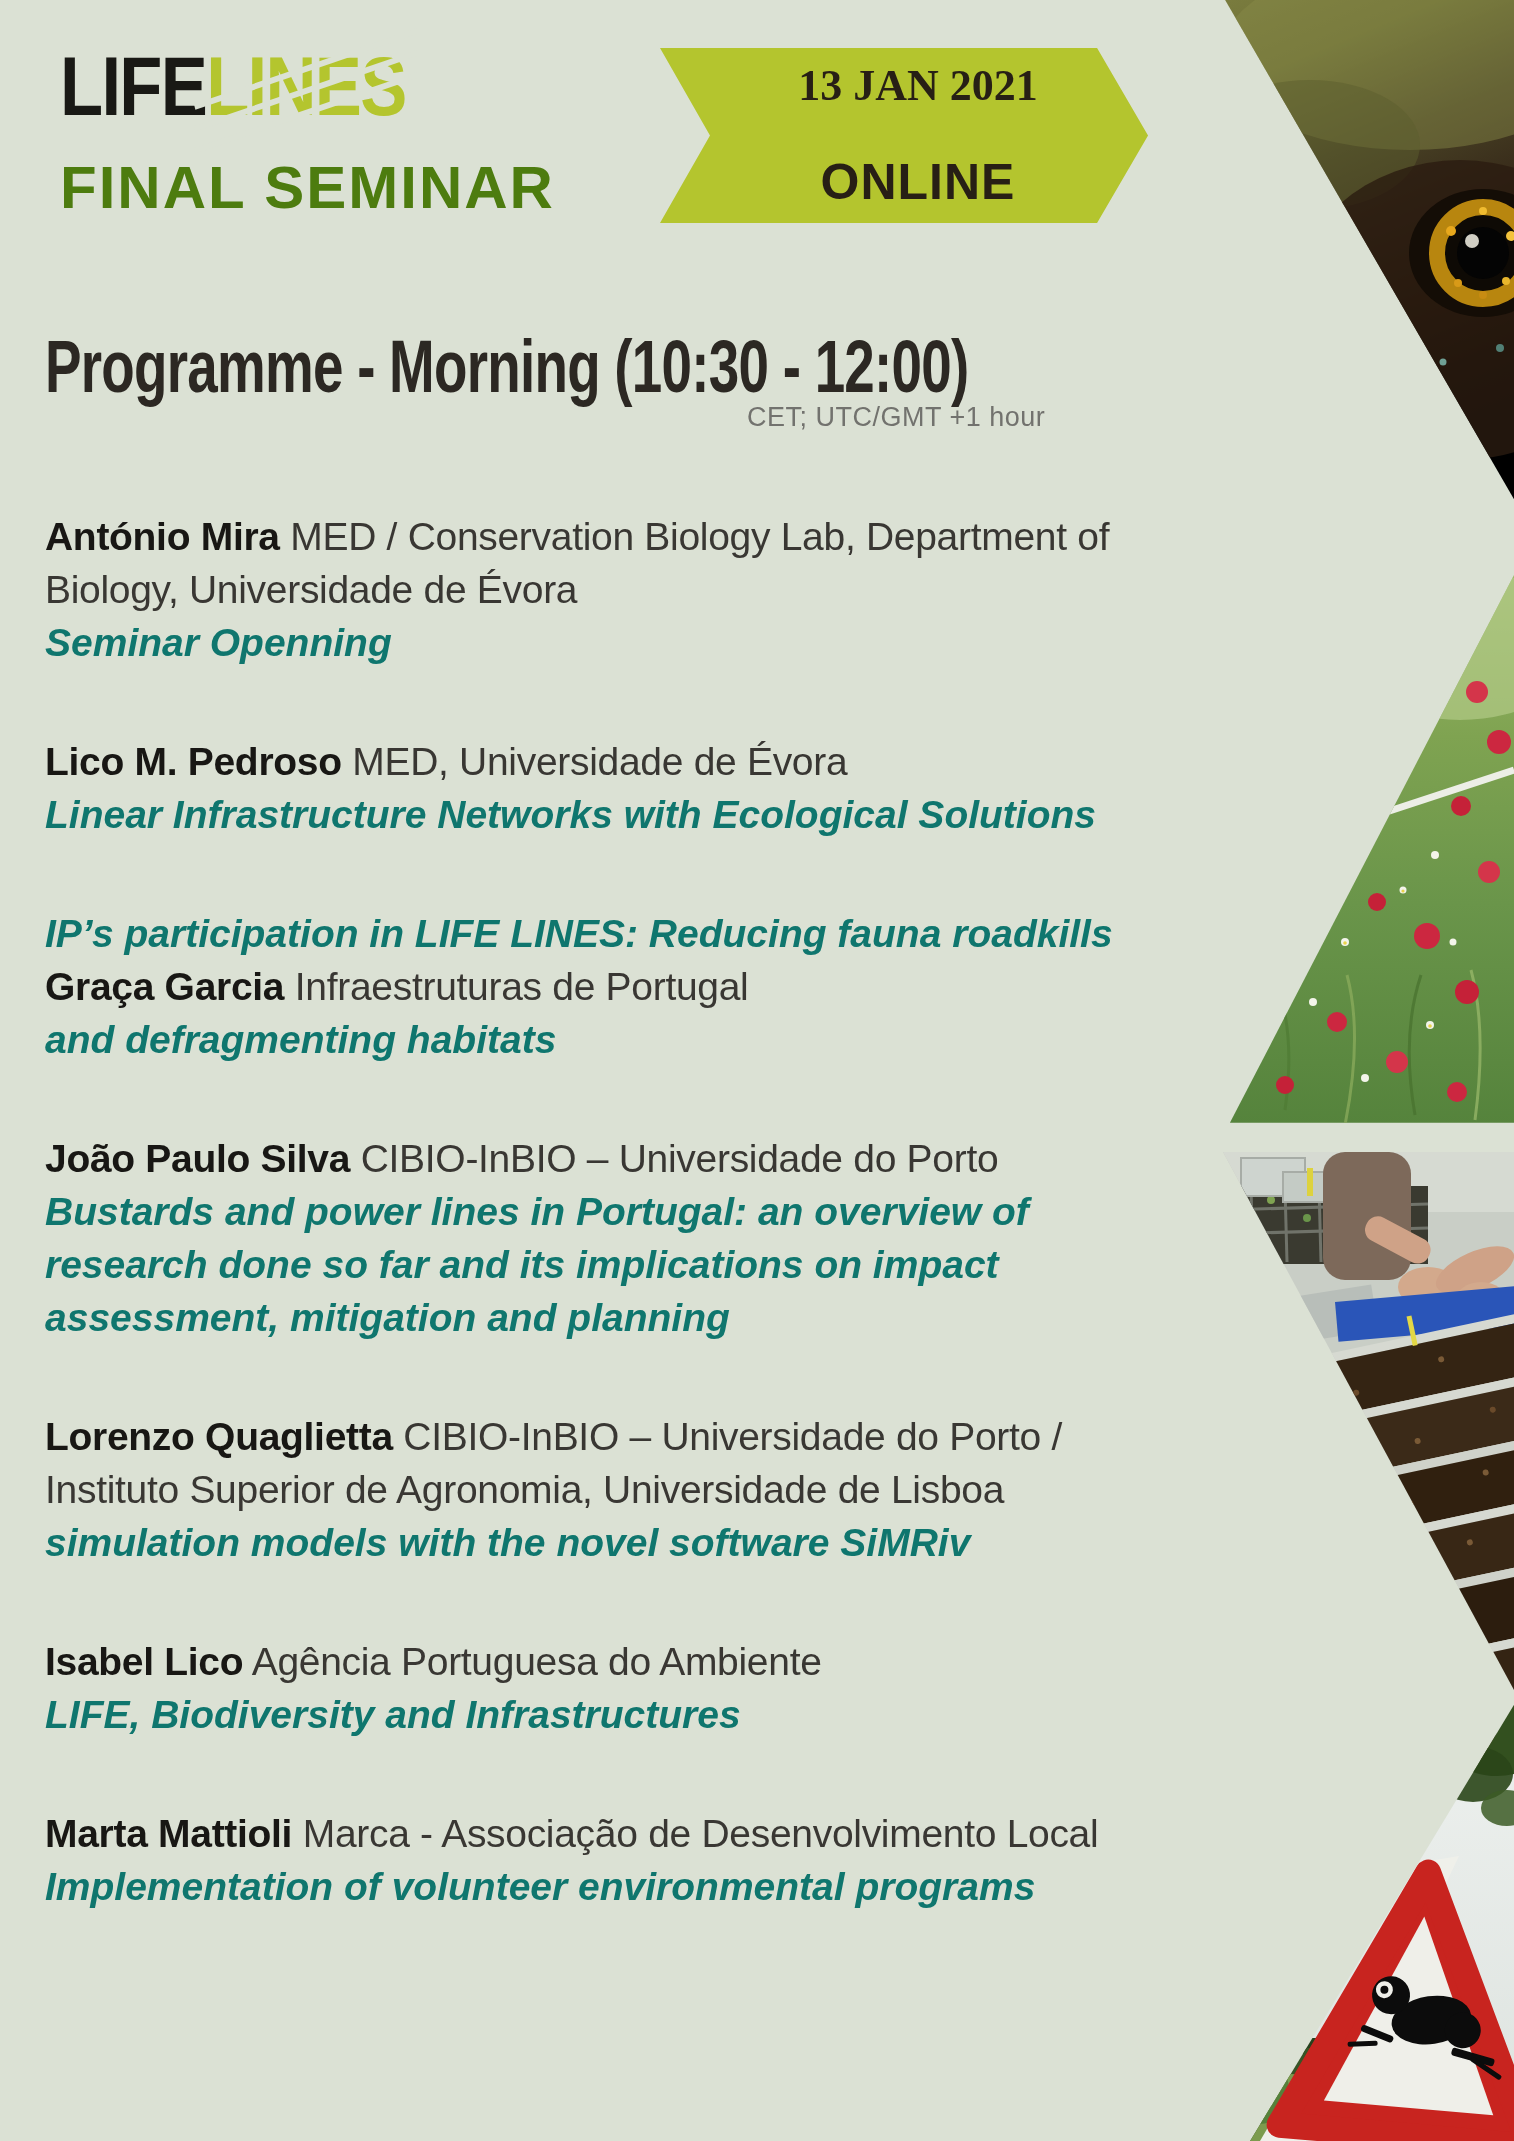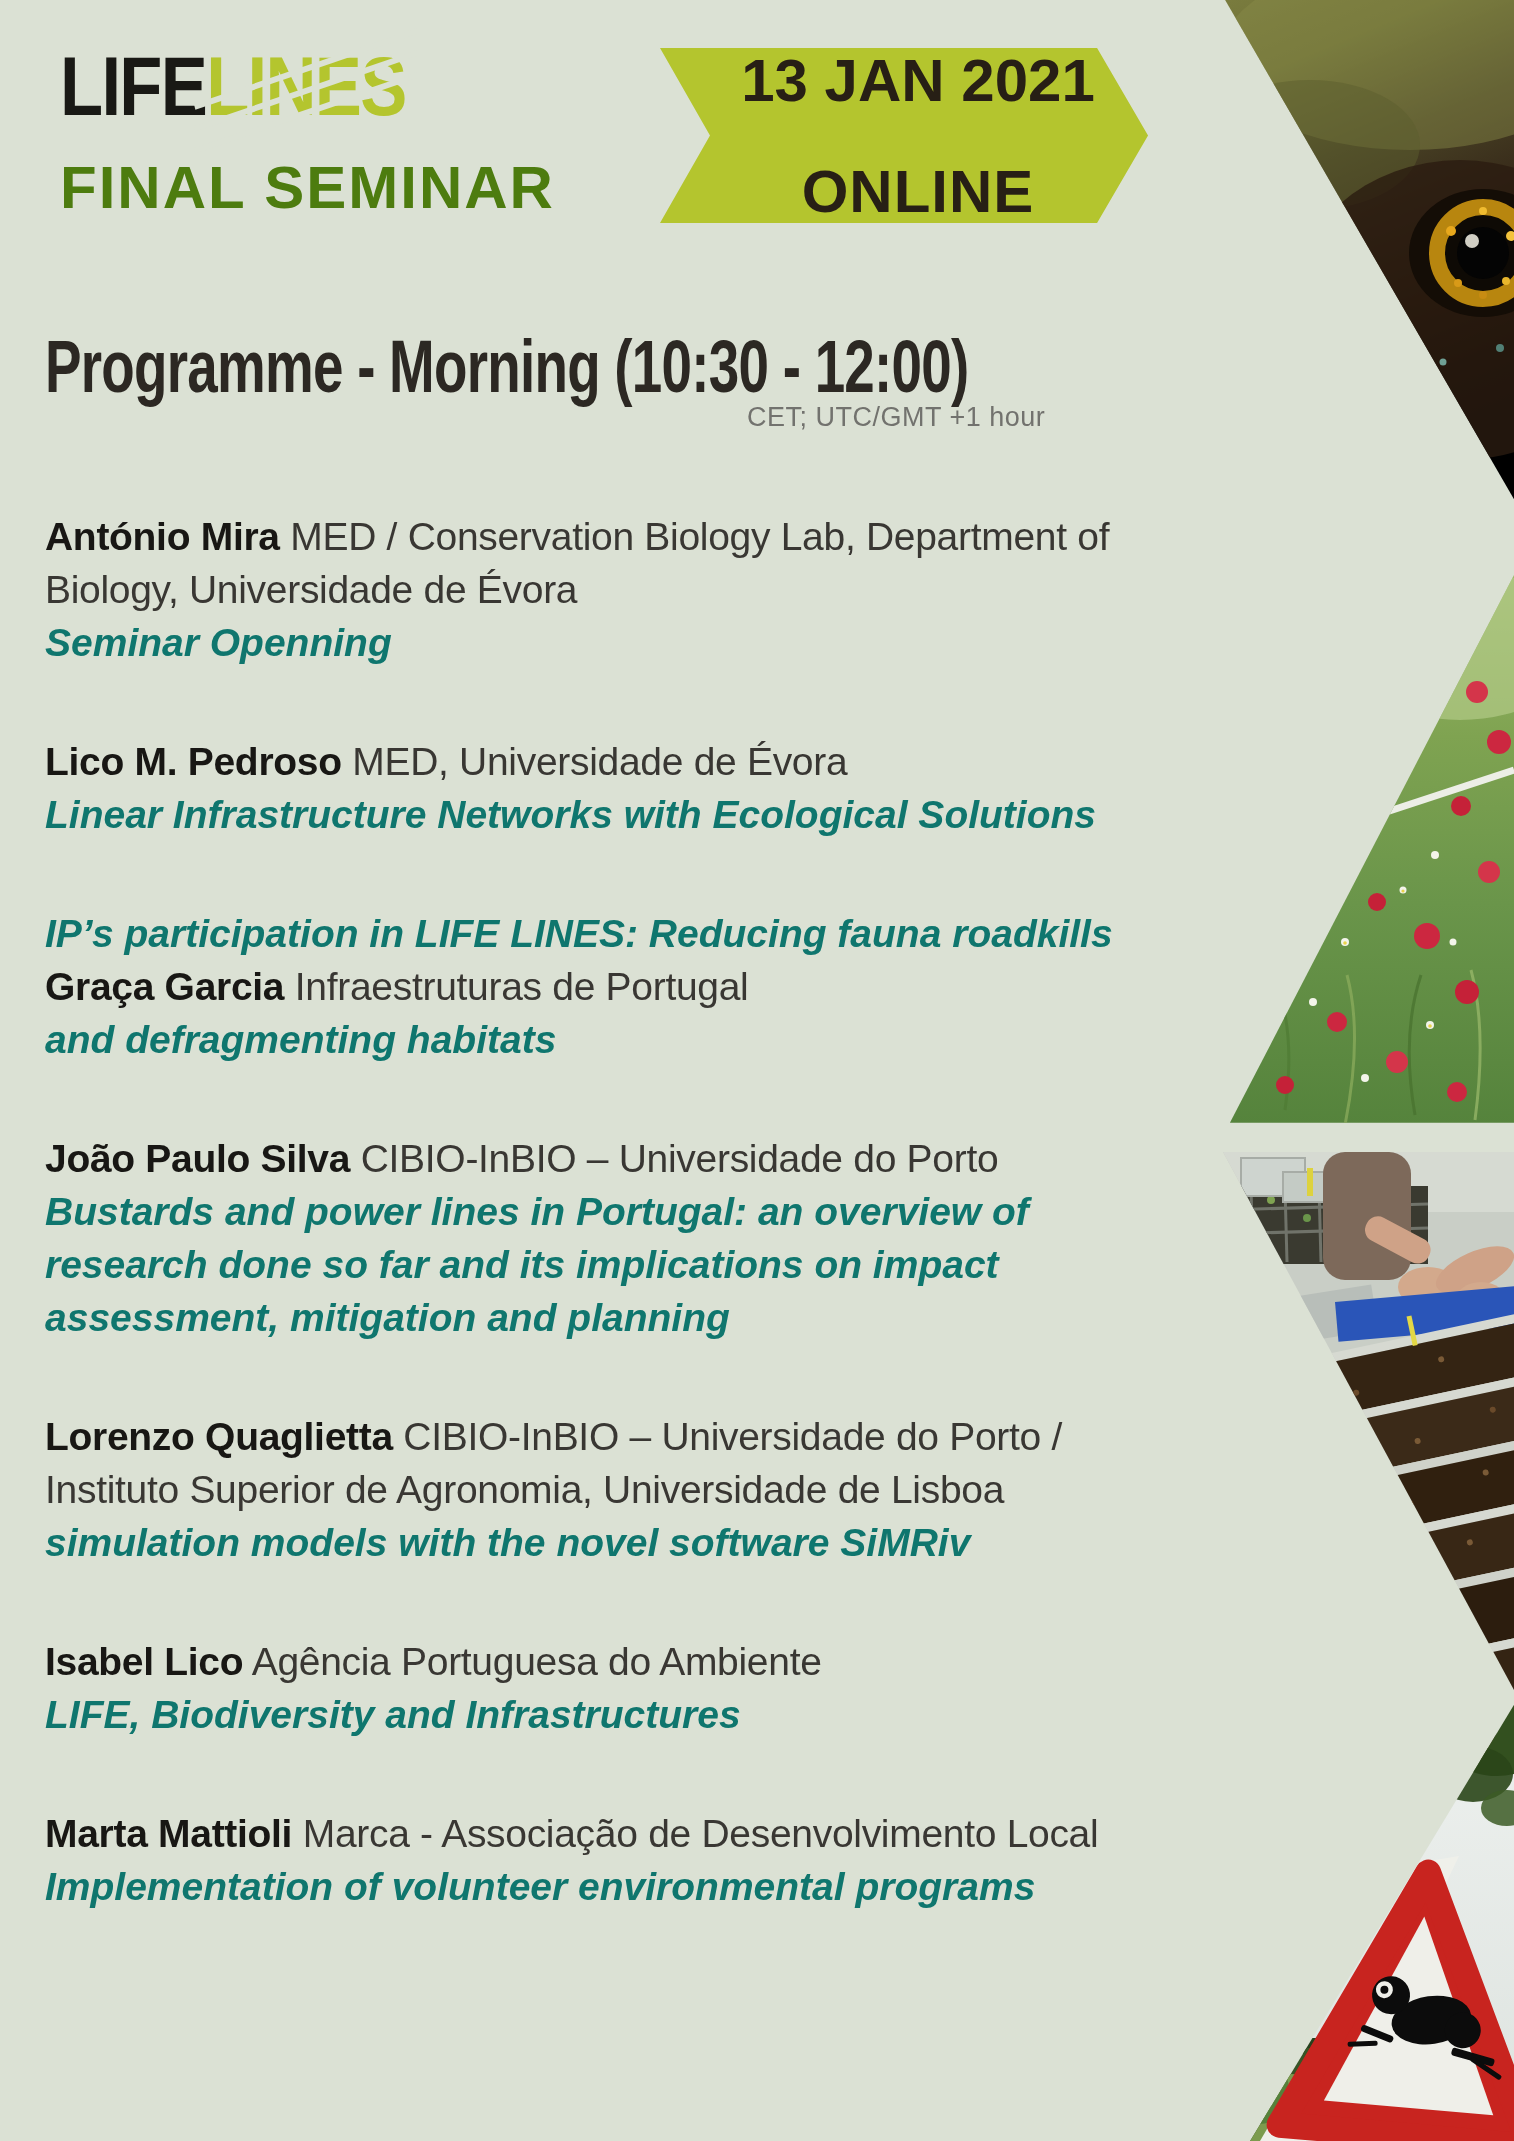--- a/index.html
+++ b/index.html
@@ -44,22 +44,22 @@
   }
 
   
   .banner{
     position:absolute;left:660px;top:48px;width:490px;height:175px;
     background:#b4c52e;
     clip-path:polygon(0% 0%, 89.2% 0%, 99.6% 50%, 89.2% 100%, 0% 100%, 10.2% 50%);
     display:flex;flex-direction:column;align-items:center;justify-content:center;
     gap:30px;padding-left:26px;box-sizing:border-box;
   }
-  .banner .date{font-size:60px;font-weight:800;color:#271f15;letter-spacing:0;}
-  .banner .mode{font-size:60px;font-weight:800;color:#271f15;letter-spacing:1px;margin-top:12px;}
+  .banner .date{font-size:44px;font-weight:800;color:#271f15;letter-spacing:0;font-family:Liberation Serif, serif;}
+  .banner .mode{font-size:50px;font-weight:800;color:#271f15;letter-spacing:1px;margin-top:12px;}
 
   
   .title{
     position:absolute;left:45px;top:330px;
     font-size:74px;font-weight:700;line-height:1;color:#2c2823;
     transform:scaleX(.74);transform-origin:left top;white-space:nowrap;
     letter-spacing:-1px;
   }
   .timezone{
     position:absolute;left:747px;top:402px;

